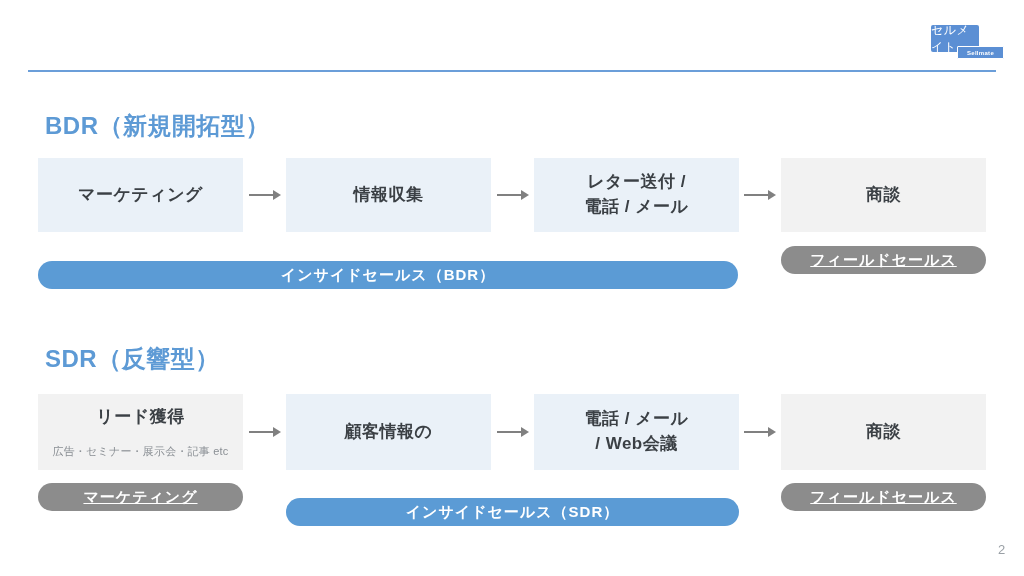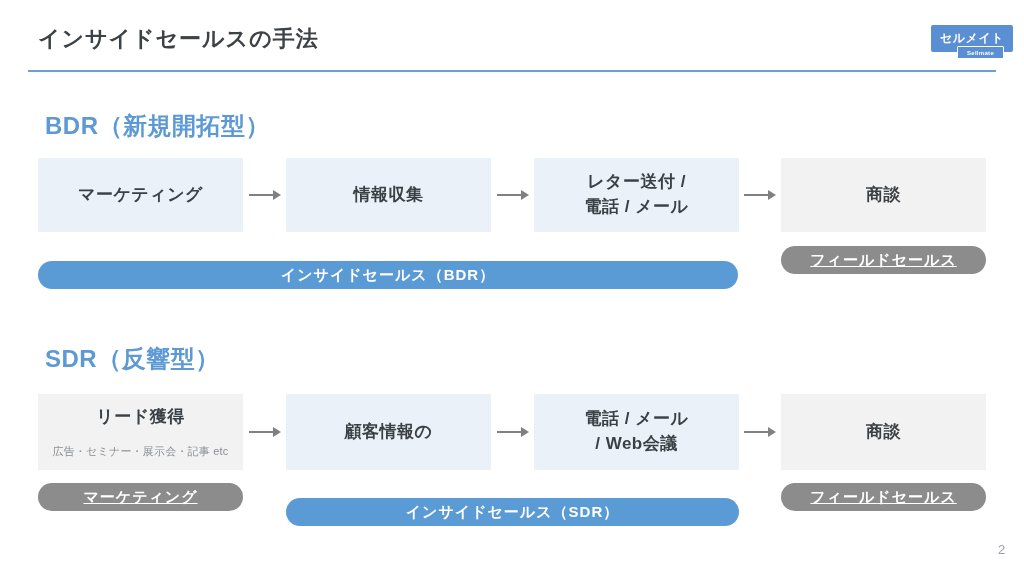--- a/index.html
+++ b/index.html
@@ -27,26 +27,26 @@
     left: 28px; top: 70px;
     width: 968px; height: 2px;
     background: #6b9ed9;
   }
 
   
   .logo { position: absolute; left: 931px; top: 25px; width: 74px; height: 34px; }
   .logo-main {
     position: absolute;
     left: 0; top: 0;
-    width: 82px; height: 27px;
+    width: 48px; height: 27px;
     background: #5b8fd4;
     border-radius: 2px;
     color: #ffffff;
     font-size: 12px;
-    font-weight: bold;
+    font-weight: normal;
     display: flex; align-items: center; justify-content: center;
     letter-spacing: 0.5px;
   }
   .logo-sub {
     position: absolute;
     left: 26px; top: 21px;
     width: 47px; height: 13px;
     background: #5b8fd4;
     border: 1px solid #ffffff;
     border-radius: 1px;
@@ -152,21 +152,20 @@
     left: 998px; top: 542px;
     font-size: 13px;
     color: #9aa0a6;
   }
 </style>
 </head>
 <body>
 
 <div class="canvas">
 
-  <div class="slide-title">インサイドセールスの手法</div>
   <div class="title-divider"></div>
 
   <div class="logo">
     <div class="logo-main">セルメイト</div>
     <div class="logo-sub">Sellmate</div>
   </div>
 
   <div class="section-heading heading-bdr">BDR（新規開拓型）</div>
 
   <div class="row1">

